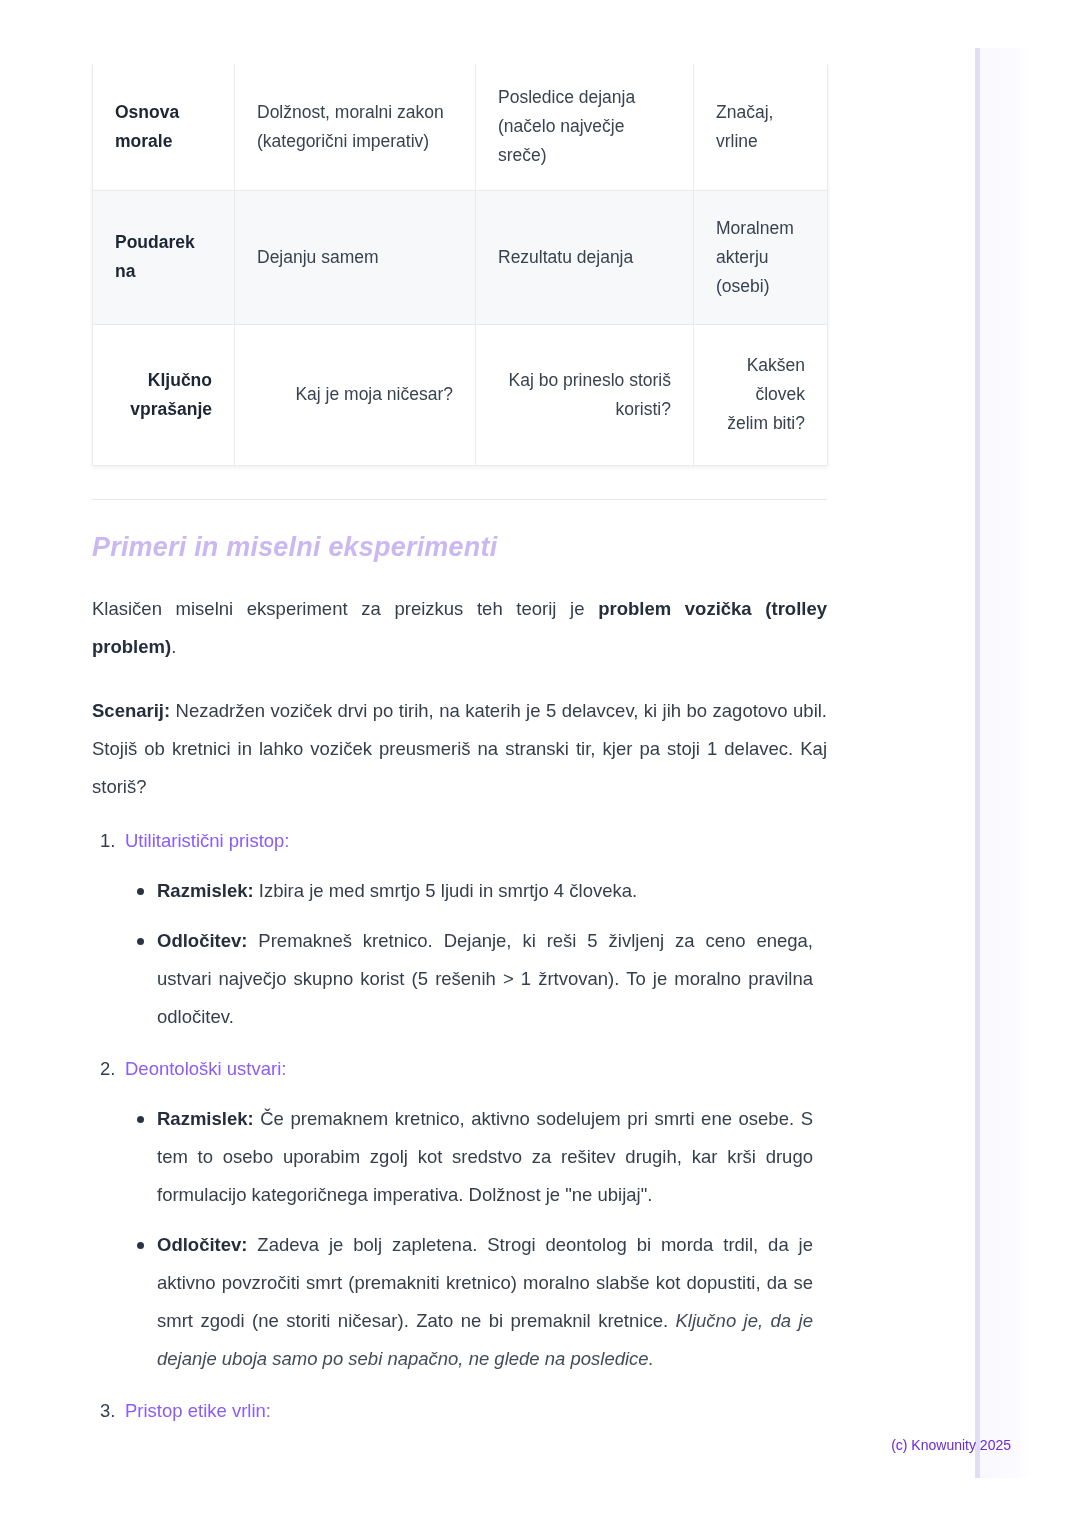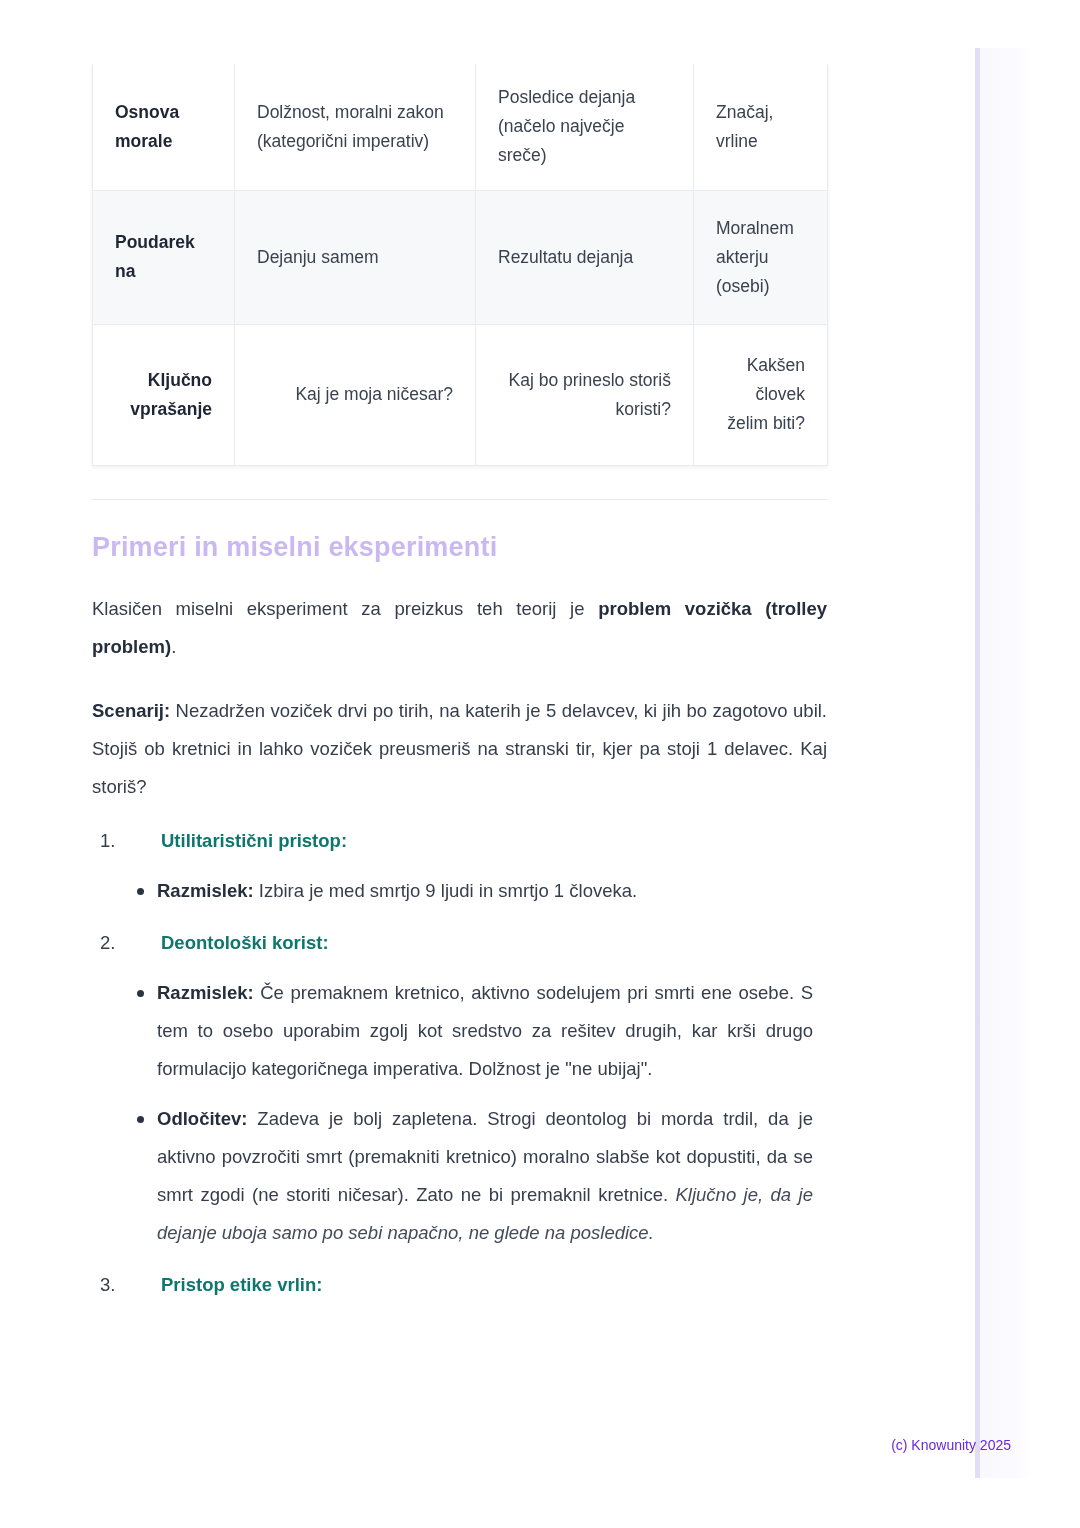--- a/index.html
+++ b/index.html
@@ -23,29 +23,29 @@
   .doc-table tr:first-child td{border-top:0;}
   .doc-table td.th{font-weight:bold;color:#1e2636;}
   .doc-table tr.alt td{background:#f7f8fa;}
   .doc-table tr.r1{height:126px;}
   .doc-table tr.r2{height:134px;}
   .doc-table tr.r3{height:141px;text-align:right;}
 
   .divider{height:1px;background:#e8e7ec;margin:33px 0 0 0;border:0;}
 
   .section-heading{margin:30px 0 0 0;font-size:27px;line-height:34px;font-weight:bold;
-    color:#cbb8f1;letter-spacing:.2px;}
+    color:#cbb8f1;letter-spacing:.2px;font-style:italic;}
 
   .body-par{margin:26px 0 0 0;font-size:18.5px;line-height:38px;text-align:justify;color:#363e4c;}
   b,.bold{font-weight:bold;color:#252e3d;}
 
   .num-list{margin:16px 0 0 0;}
   .num-item{display:flex;margin-top:14px;font-size:18.5px;line-height:38px;}
   .num{flex:none;width:25px;padding-left:8px;color:#363e4c;}
-  .num-title{font-weight:bold;color:#0f766e;margin-left:36px;}
+  .num-title{font-weight:normal;color:#8b5cf6;}
 
   .bullets{margin:6px 0 0 0;padding:0;list-style:none;}
   .bullet{position:relative;margin-top:12px;padding-left:65px;padding-right:14px;
     font-size:18.5px;line-height:38px;text-align:justify;color:#363e4c;}
   .bullet::before{content:"";position:absolute;left:45px;top:16px;width:7px;height:7px;
     border-radius:50%;background:#2a3342;}
   .em{font-style:italic;color:#434b59;}
 
   .footer{position:absolute;top:1437px;right:69px;font-size:14px;color:#6d28d9;z-index:2;}
 </style>
@@ -94,26 +94,27 @@
 
   <p class="body-par"><b>Scenarij:</b><span> Nezadržen voziček drvi po tirih, na katerih je 5 delavcev, ki jih bo zagotovo ubil. Stojiš ob kretnici in lahko voziček preusmeriš na stranski tir, kjer pa stoji 1 delavec. Kaj storiš?</span></p>
 
   <div class="num-list">
 
     <div class="num-item">
       <span class="num">1.</span>
       <span class="num-title">Utilitaristični pristop:</span>
     </div>
     <div class="bullets">
-      <div class="bullet"><b>Razmislek:</b><span> Izbira je med smrtjo 9 ljudi in smrtjo 1 človeka.</span></div>
+      <div class="bullet"><b>Razmislek:</b><span> Izbira je med smrtjo 5 ljudi in smrtjo 4 človeka.</span></div>
+      <div class="bullet"><b>Odločitev:</b><span> Premakneš kretnico. Dejanje, ki reši 5 življenj za ceno enega, ustvari največjo skupno korist (5 rešenih &gt; 1 žrtvovan). To je moralno pravilna odločitev.</span></div>
     </div>
 
     <div class="num-item">
       <span class="num">2.</span>
-      <span class="num-title">Deontološki korist:</span>
+      <span class="num-title">Deontološki ustvari:</span>
     </div>
     <div class="bullets">
       <div class="bullet"><b>Razmislek:</b><span> Če premaknem kretnico, aktivno sodelujem pri smrti ene osebe. S tem to osebo uporabim zgolj kot sredstvo za rešitev drugih, kar krši drugo formulacijo kategoričnega imperativa. Dolžnost je "ne ubijaj".</span></div>
       <div class="bullet"><b>Odločitev:</b><span> Zadeva je bolj zapletena. Strogi deontolog bi morda trdil, da je aktivno povzročiti smrt (premakniti kretnico) moralno slabše kot dopustiti, da se smrt zgodi (ne storiti ničesar). Zato ne bi premaknil kretnice. </span><span class="em">Ključno je, da je dejanje uboja samo po sebi napačno, ne glede na posledice.</span></div>
     </div>
 
     <div class="num-item">
       <span class="num">3.</span>
       <span class="num-title">Pristop etike vrlin:</span>
     </div>

